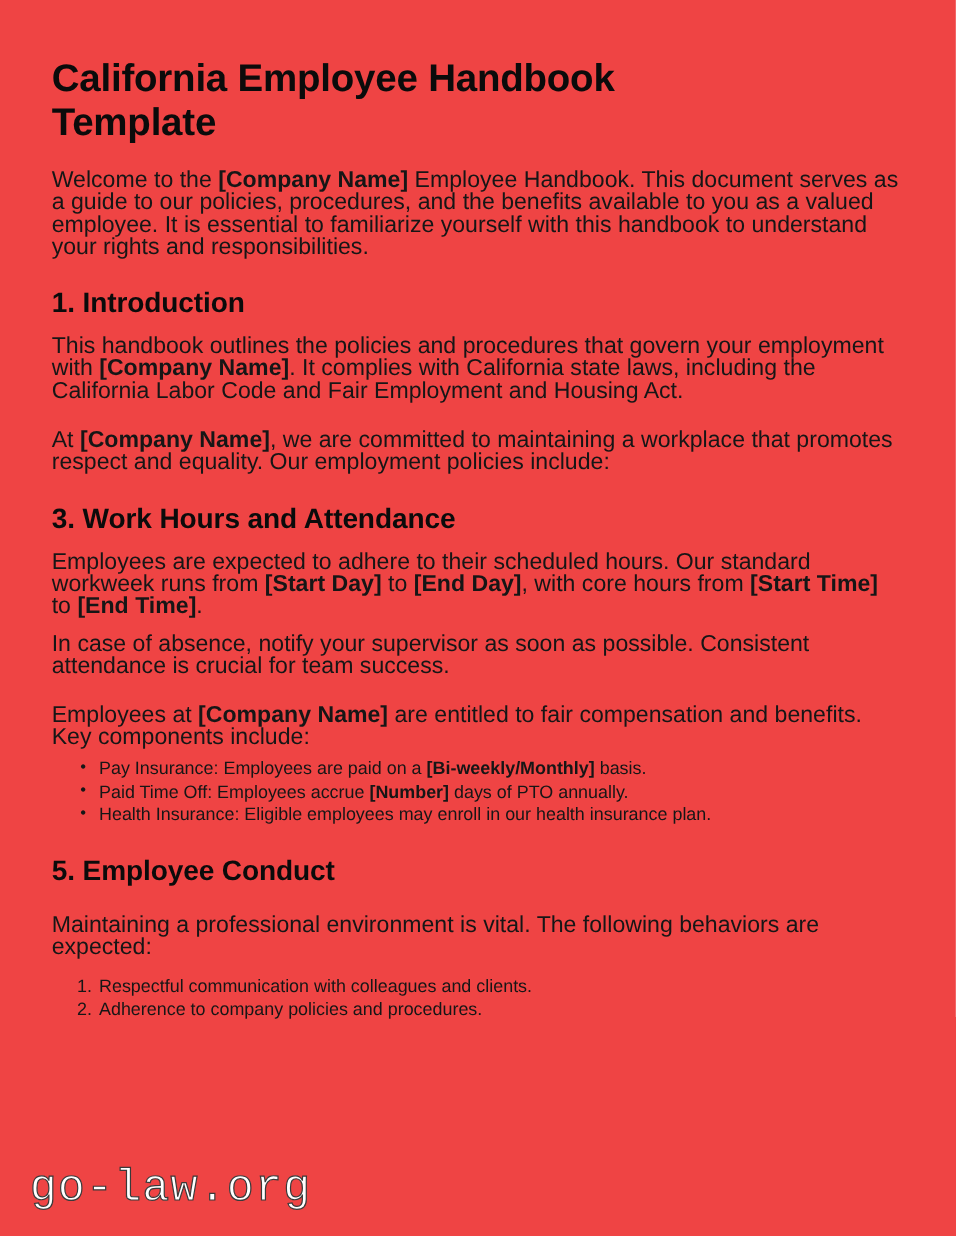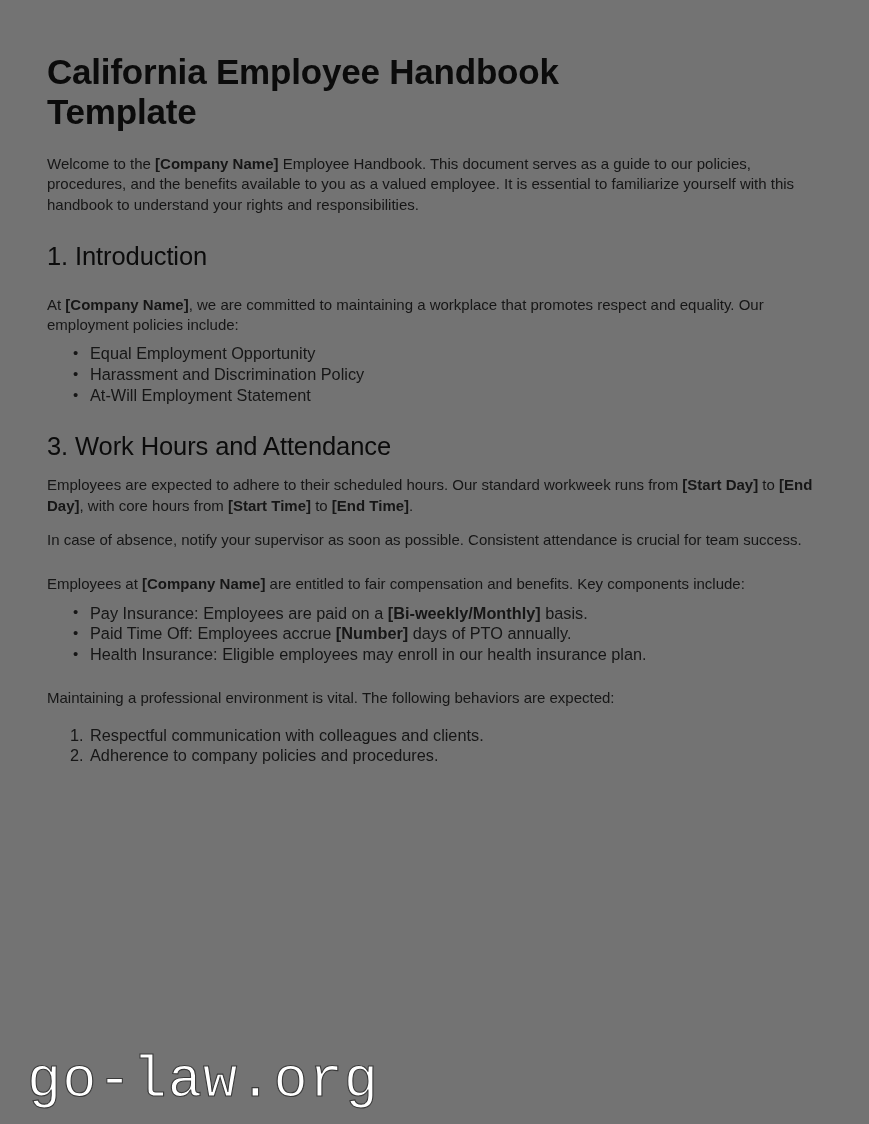--- a/index.html
+++ b/index.html
@@ -9,49 +9,49 @@
   }
   body {
     font-family: "Liberation Sans", sans-serif;
     color: #111111;
     -webkit-font-smoothing: antialiased;
   }
   #page {
     position: relative;
     width: 869px;
     height: 1124px;
-    background: #737373;
+    background: #ef4444;
     overflow: hidden;
     box-sizing: border-box;
   }
   #doc {
     position: absolute;
     left: 47px;
     top: 52px;
     width: 772px;
   }
   h1.doc-title {
     font-size: 35px;
     font-weight: bold;
     line-height: 40px;
     letter-spacing: -0.2px;
     margin: 0 0 22px 0;
     color: #0b0b0b;
     max-width: 640px;
   }
   h2.section-heading {
     font-size: 25.5px;
-    font-weight: normal;
+    font-weight: bold;
     line-height: 30px;
     letter-spacing: -0.1px;
     margin: 26px 0 14px 0;
     color: #0b0b0b;
   }
   p.body-text {
-    font-size: 15px;
+    font-size: 21px;
     line-height: 20.3px;
     margin: 0 0 14px 0;
     color: #161616;
   }
   p.body-text.tight {
     margin-bottom: 8px;
     margin-top: 24px;
   }
   p.body-text:last-child {
     margin-bottom: 0;
@@ -96,21 +96,21 @@
     position: absolute;
     left: -20px;
     top: 0;
     font-size: 16.3px;
   }
   #watermark {
     position: absolute;
     left: 27px;
     top: 1058px;
     font-family: "Liberation Mono", "DejaVu Sans Mono", monospace;
-    font-size: 57px;
+    font-size: 41px;
     line-height: 47px;
     letter-spacing: 1px;
     color: #ffffff;
     -webkit-text-stroke: 1.1px #3a3a3a;
     text-stroke: 1.1px #3a3a3a;
     white-space: nowrap;
     pointer-events: none;
     user-select: none;
     text-align: center;
   }
@@ -120,39 +120,36 @@
 
 <div id="page">
 
   <div id="doc">
 
     <h1 class="doc-title">California Employee Handbook Template</h1>
 
     <p class="body-text"><span>Welcome to the </span><b>[Company Name]</b><span> Employee Handbook. This document serves as a guide to our policies, procedures, and the benefits available to you as a valued employee. It is essential to familiarize yourself with this handbook to understand your rights and responsibilities.</span></p>
 
     <h2 class="section-heading">1. Introduction</h2>
+    <p class="body-text"><span>This handbook outlines the policies and procedures that govern your employment with </span><b>[Company Name]</b><span>. It complies with California state laws, including the California Labor Code and Fair Employment and Housing Act.</span></p>
 
     <p class="body-text tight"><span>At </span><b>[Company Name]</b><span>, we are committed to maintaining a workplace that promotes respect and equality. Our employment policies include:</span></p>
-    <ul class="bullet-list">
-      <li>Equal Employment Opportunity</li>
-      <li>Harassment and Discrimination Policy</li>
-      <li>At-Will Employment Statement</li>
-    </ul>
 
     <h2 class="section-heading">3. Work Hours and Attendance</h2>
     <p class="body-text"><span>Employees are expected to adhere to their scheduled hours. Our standard workweek runs from </span><b>[Start Day]</b><span> to </span><b>[End Day]</b><span>, with core hours from </span><b>[Start Time]</b><span> to </span><b>[End Time]</b><span>.</span></p>
     <p class="body-text">In case of absence, notify your supervisor as soon as possible. Consistent attendance is crucial for team success.</p>
 
     <p class="body-text tight"><span>Employees at </span><b>[Company Name]</b><span> are entitled to fair compensation and benefits. Key components include:</span></p>
     <ul class="bullet-list">
       <li><span>Pay Insurance: Employees are paid on a </span><b>[Bi-weekly/Monthly]</b><span> basis.</span></li>
       <li><span>Paid Time Off: Employees accrue </span><b>[Number]</b><span> days of PTO annually.</span></li>
       <li><span>Health Insurance: Eligible employees may enroll in our health insurance plan.</span><b></b><span></span></li>
     </ul>
 
+    <h2 class="section-heading">5. Employee Conduct</h2>
     <p class="body-text tight">Maintaining a professional environment is vital. The following behaviors are expected:</p>
     <ol class="number-list">
       <li>Respectful communication with colleagues and clients.</li>
       <li>Adherence to company policies and procedures.</li>
     </ol>
 
   </div>
 
   <div id="watermark">go-law.org</div>
 

